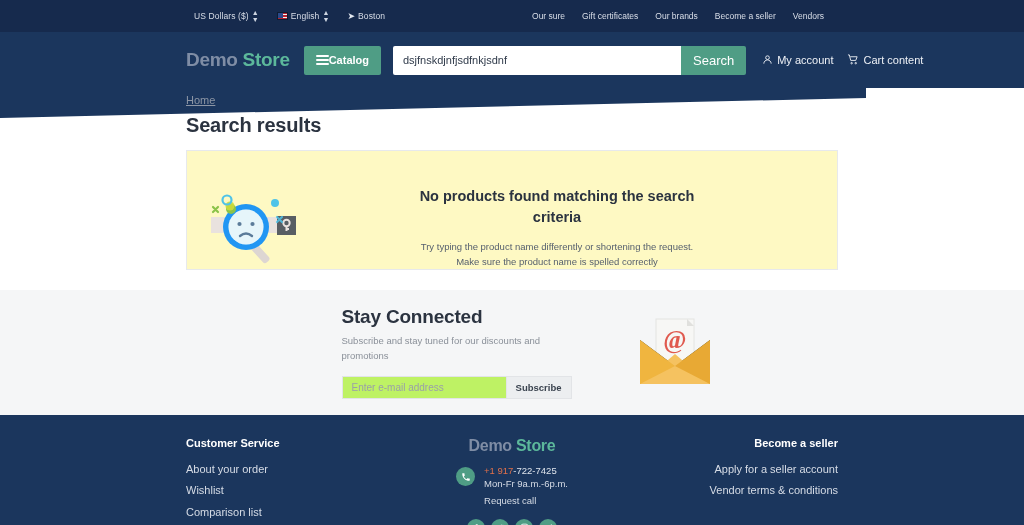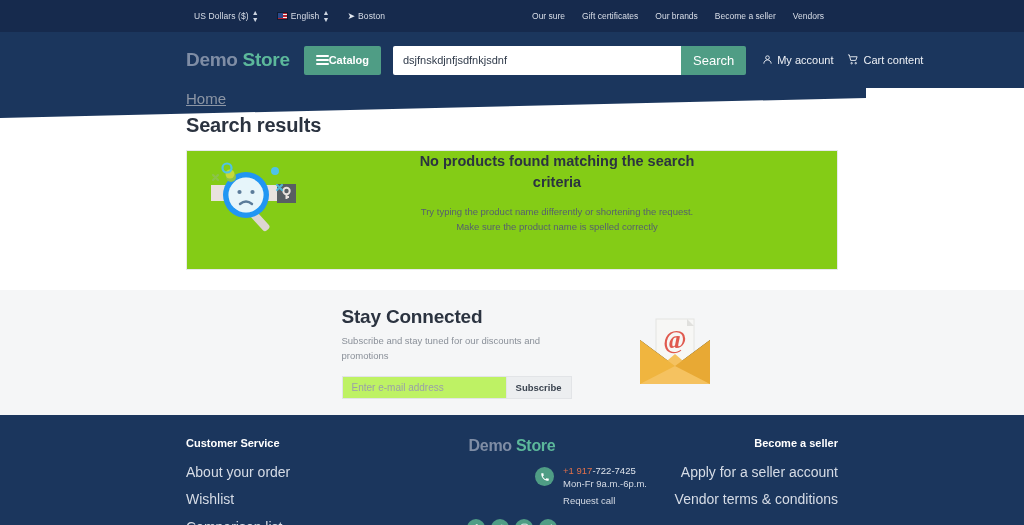--- a/index.html
+++ b/index.html
@@ -68,28 +68,28 @@
   .search-btn {
     height: 29px; background: #4f9d85; border: none; color: #fff; font-size: 13px;
     padding: 0 12px; cursor: pointer; font-family: inherit; border-radius: 0 2px 2px 0;
   }
   .hdr-links { display: flex; align-items: center; gap: 14px; margin-left: 16px; }
   .hdr-link { color: #eef1f6; font-size: 11px; display: flex; align-items: center; gap: 4px; text-decoration: none; white-space: nowrap; }
   .ic { display: inline-block; }
 
   
   .page-head { position: relative; z-index: 35; padding-left: 186px; margin-top: -28px; }
-  .crumb { font-size: 15px; color: #8d96a5; }
+  .crumb { font-size: 11px; color: #8d96a5; }
   .page-title { font-size: 20px; font-weight: bold; color: #2b3340; margin-top: 6px; letter-spacing: -.2px; }
 
   
   .content { padding: 0 186px; margin-top: 13px; }
   .result-box {
-    border: 1px solid #e7e9ec; background: #84cc16; height: 120px;
-    display: flex; align-items: flex-start; padding: 0 10px;
+    border: 1px solid #e7e9ec; background: #fef9c3; height: 120px;
+    display: flex; align-items: flex-end; padding: 0 10px;
   }
   .illus { width: 120px; flex: 0 0 120px; display: flex; justify-content: center; align-items: center; }
   .msg { flex: 1; text-align: center; padding-right: 30px; }
   .msg-title { font-size: 14.5px; font-weight: bold; color: #2b3340; line-height: 1.45; max-width: 300px; margin: 0 auto; }
   .msg-sub { font-size: 9.5px; color: #56606e; line-height: 1.6; margin-top: 11px; }
 
   
   .newsletter {
     background: #f5f6f7; height: 125px; margin-top: 20px;
     display: flex; align-items: center; justify-content: center; gap: 62px; padding-left: 33px;
@@ -110,25 +110,25 @@
 
   
   .footer {
     background: #1b365d; height: 140px; display: flex; justify-content: center;
     padding: 22px 186px 0 186px; position: relative;
   }
   .f-col { flex: 1; }
   .f-col.center { flex: 0 0 270px; text-align: center; }
   .f-col.right { text-align: right; }
   .f-title { font-size: 11px; font-weight: bold; color: #ffffff; margin-bottom: 10px; }
-  .f-link { display: block; font-size: 14px; color: #d6dce6; text-decoration: none; line-height: 1.95; }
+  .f-link { display: block; font-size: 11px; color: #d6dce6; text-decoration: none; line-height: 1.95; }
   .f-logo { font-size: 16px; font-weight: bold; letter-spacing: -.3px; }
   .f-logo .demo { color: #7f8da5; }
   .f-logo .store { color: #5cb89b; }
-  .f-contact { display: flex; align-items: flex-start; justify-content: flex-end; gap: 9px; margin-top: 10px; }
+  .f-contact { display: flex; align-items: flex-start; justify-content: center; gap: 9px; margin-top: 10px; }
   .phone-circle {
     width: 19px; height: 19px; border-radius: 50%; background: #4f9d85;
     display: flex; align-items: center; justify-content: center; flex: 0 0 19px; margin-top: 2px;
   }
   .f-contact-text { text-align: left; }
   .phone-num { font-size: 9.5px; color: #dfe4ec; }
   .phone-num .accent { color: #e2704a; }
   .phone-hours { font-size: 9.5px; color: #d6dce6; line-height: 1.75; }
   .req-call { font-size: 9.5px; color: #d6dce6; text-decoration: none; display: block; line-height: 1.6; }
   .socials { display: flex; justify-content: center; gap: 6px; margin-top: 11px; }

